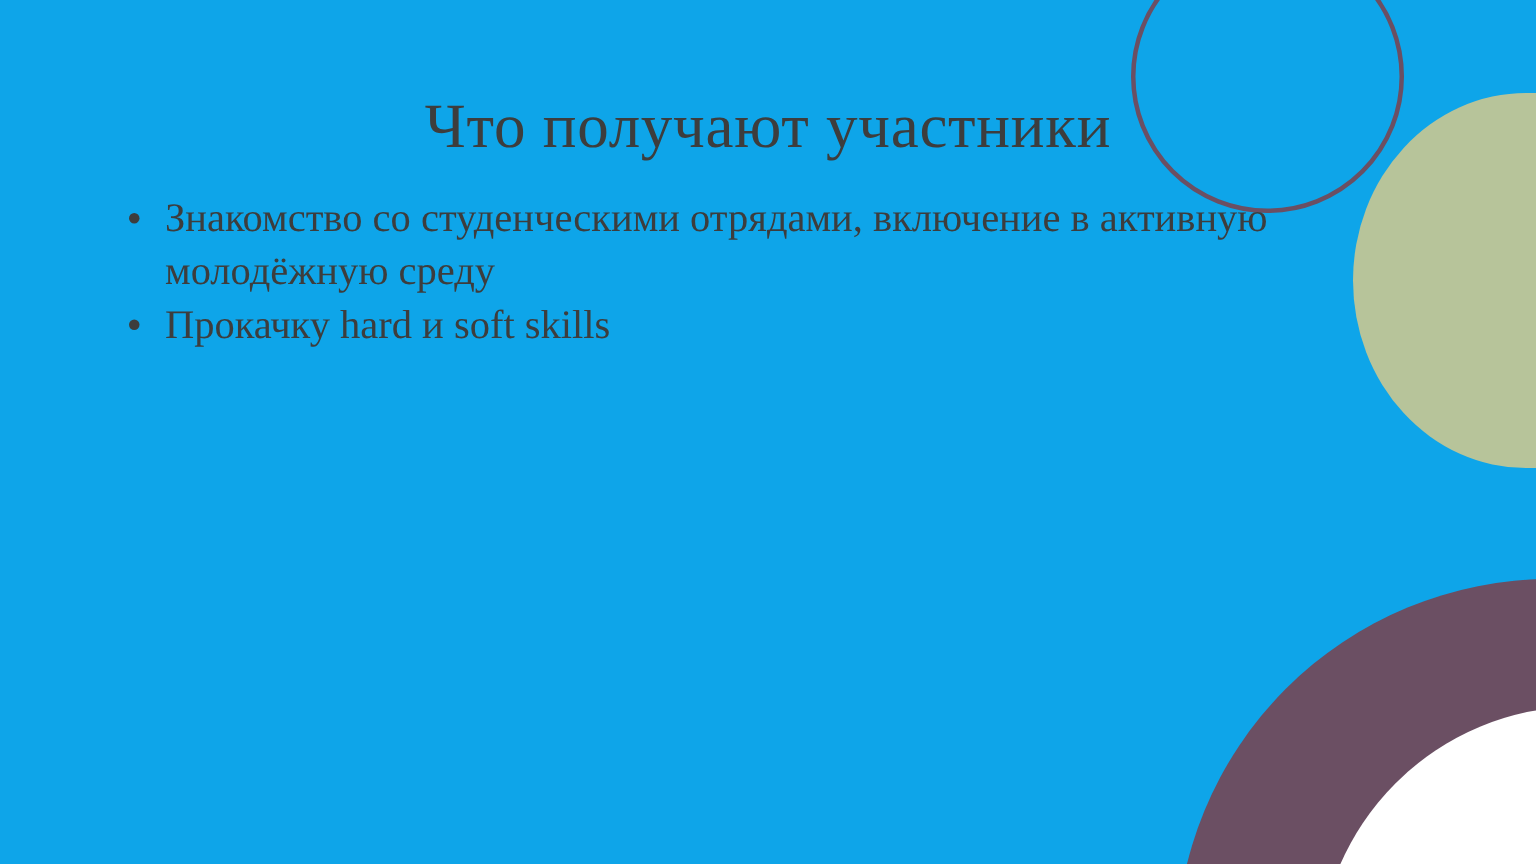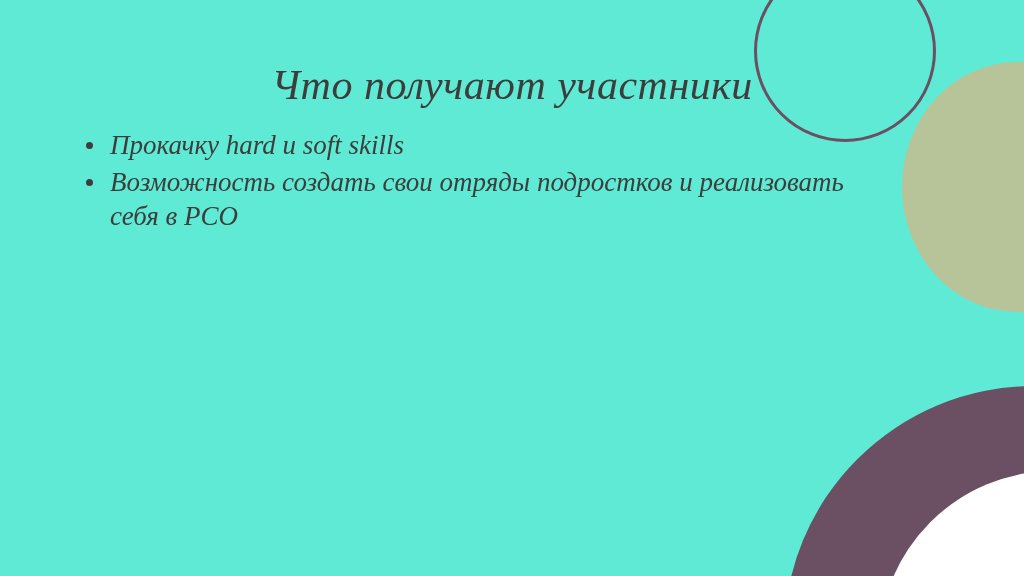--- a/index.html
+++ b/index.html
@@ -10,23 +10,22 @@
     width: 1024px;
     height: 576px;
     background: #ffffff;
     font-family: "Liberation Serif", serif;
     overflow: hidden;
   }
   .slide {
     position: relative;
     width: 1024px;
     height: 576px;
-    background: #5eead4;
+    background: #0ea5e9;
     overflow: hidden;
-    font-style: italic;
   }
 
   
   .deco {
     position: absolute;
     pointer-events: none;
   }
   
   .deco-circle-outline {
     top: -40px;
@@ -117,17 +116,17 @@
 <div class="slide">
 
   <div class="deco deco-circle-outline"></div>
   <div class="deco deco-olive-arch"></div>
   <div class="deco deco-plum-blob"></div>
   <div class="deco deco-plum-notch"></div>
 
   <h1 class="title">Что получают участники</h1>
 
   <ul class="bullets">
+    <li class="bullet">Знакомство со студенческими отрядами, включение в активную молодёжную среду</li>
     <li class="bullet">Прокачку hard и soft skills</li>
-    <li class="bullet">Возможность создать свои отряды подростков и реализовать себя в РСО</li>
   </ul>
 
 </div>
 
 </body></html>

